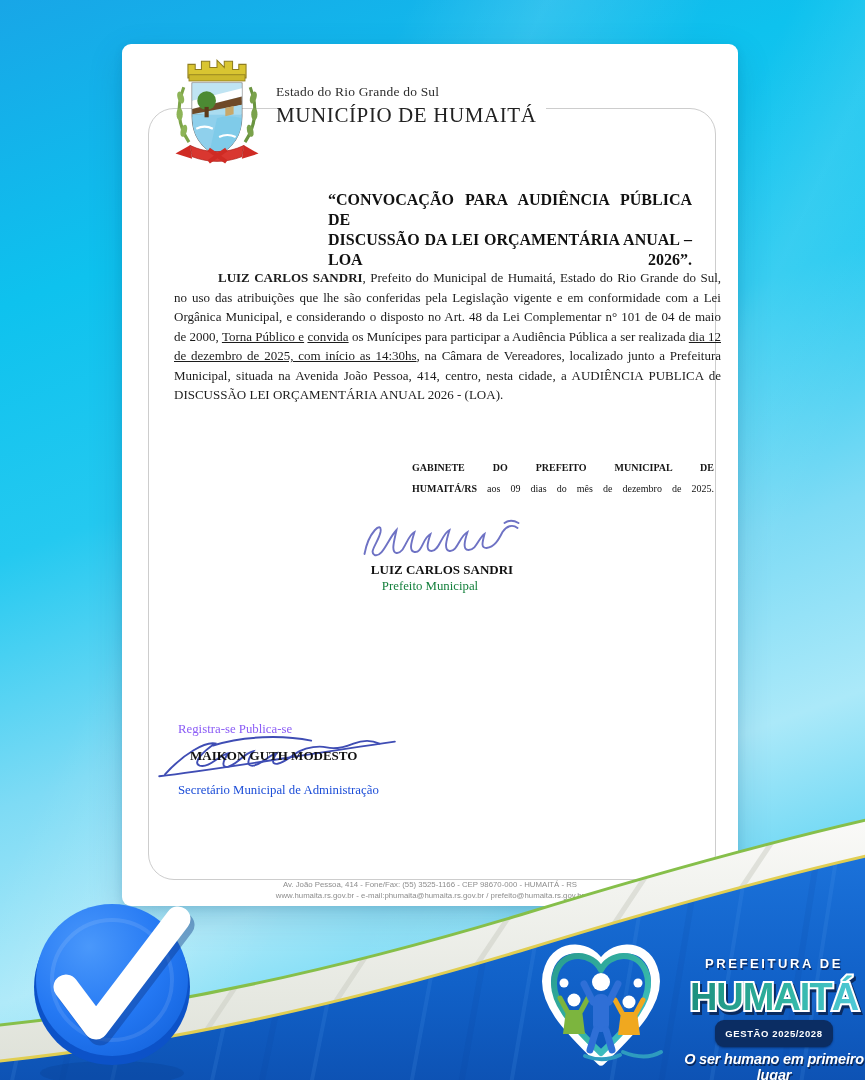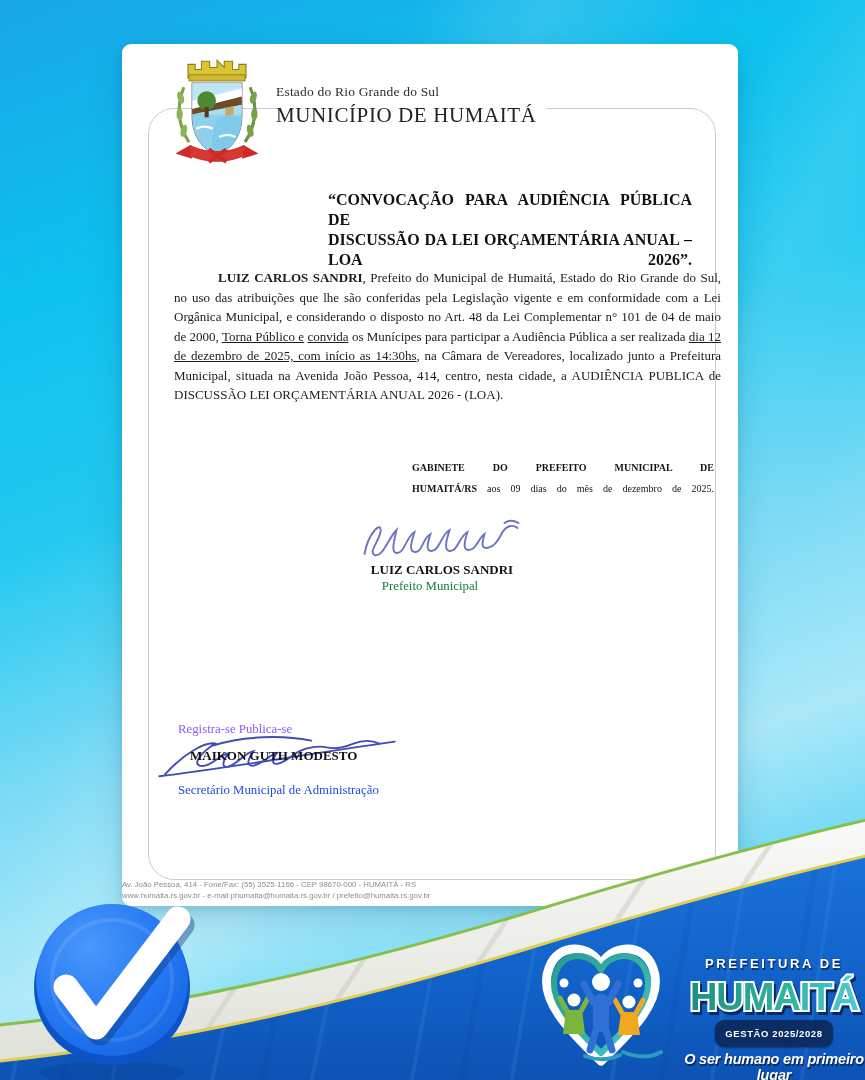--- a/index.html
+++ b/index.html
@@ -34,21 +34,21 @@
     line-height:20.5px;color:#151515;}
   .sig1-svg{position:absolute;left:232px;top:470px;width:180px;height:52px;}
   .sig-name1{position:absolute;left:150px;top:518px;width:340px;text-align:center;
     font-weight:bold;font-size:13px;color:#111;}
   .sig-role1{position:absolute;left:138px;top:535px;width:340px;text-align:center;
     font-size:12.8px;color:#15803d;}
   .register{position:absolute;left:56px;top:678px;font-size:12.8px;color:#8b5cf6;}
   .sig2-svg{position:absolute;left:30px;top:688px;width:252px;height:50px;}
   .sig-name2{position:absolute;left:56px;top:704px;font-weight:bold;font-size:13px;color:#111;margin-left:12px;}
   .sig-role2{position:absolute;left:56px;top:739px;font-size:12.8px;color:#1d4ed8;}
-  .doc-footer{position:absolute;left:0;top:836px;width:100%;
+  .doc-footer{position:absolute;left:0;top:836px;width:100%;text-align:center;
     font-family:"Liberation Sans",sans-serif;font-size:7.8px;color:#8d8d8d;line-height:10.5px;}
   
   .deco{position:absolute;left:0;top:0;width:865px;height:1080px;z-index:4;pointer-events:none;}
   
   .badge{position:absolute;left:20px;top:893px;width:190px;height:195px;z-index:6;}
   
   .logo{position:absolute;left:525px;top:926px;width:340px;height:152px;z-index:6;
     font-family:"Liberation Sans",sans-serif;}
   .heart{position:absolute;left:0;top:6px;width:152px;height:146px;}
   .logo-col{position:absolute;left:150px;top:30px;width:198px;text-align:center;}

